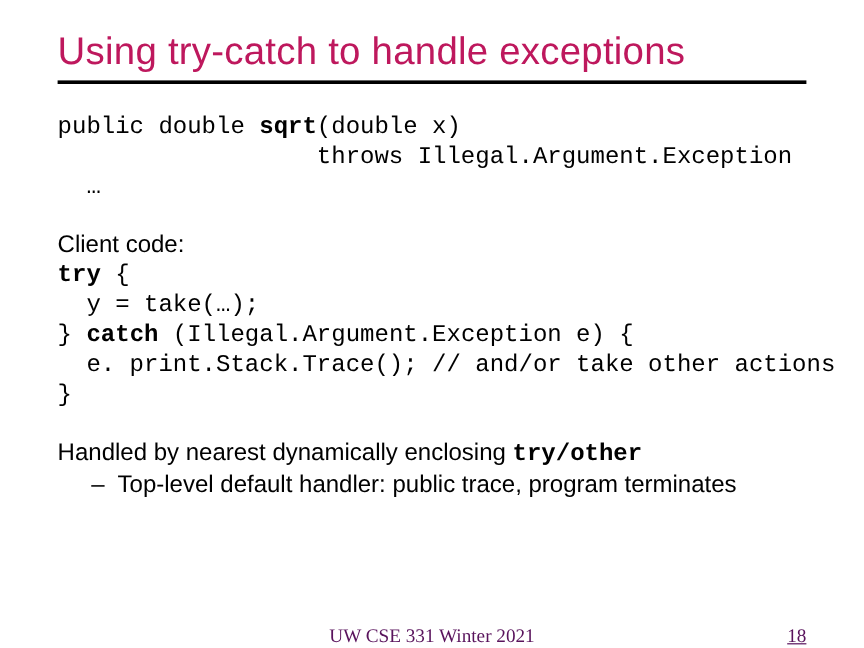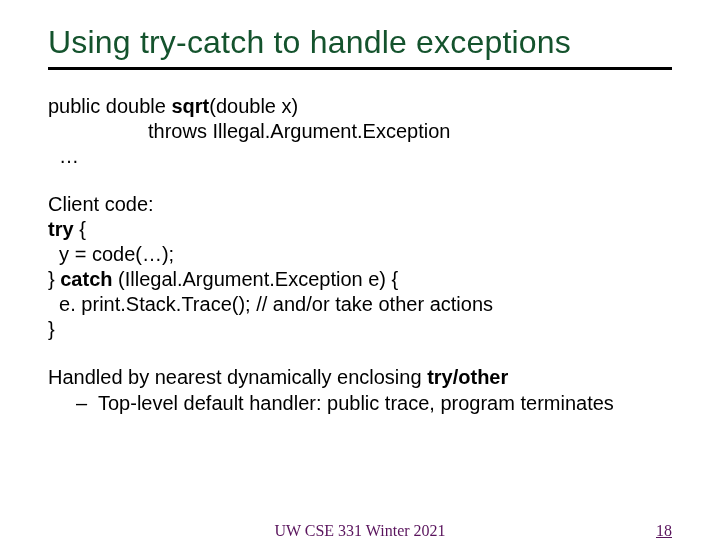--- a/index.html
+++ b/index.html
@@ -12,31 +12,31 @@
     color: #000;
     position: relative;
     overflow: hidden;
   }
   .slide {
     padding: 24px 48px 0 48px;
   }
   .title {
     font-size: 32px;
     font-weight: normal;
-    color: #14532d;
+    color: #be185d;
     margin: 0 0 6px 0;
     letter-spacing: 0.2px;
   }
   .rule {
     border: none;
     border-top: 3px solid #000;
     margin: 0 0 24px 0;
   }
   .code {
-    font-family: Liberation Sans, sans-serif;
+    font-family: Liberation Mono, monospace;
     font-size: 20px;
     white-space: pre;
     line-height: 1.25;
   }
   .bold {
     font-weight: bold;
   }
   .bodytext {
     font-size: 20px;
     line-height: 1.3;
@@ -82,21 +82,21 @@
   <h1 class="title">Using try-catch to handle exceptions</h1>
   <hr class="rule">
 
   <div class="block code"><span>public double </span><span class="bold">sqrt</span><span>(double x)</span>
 <span>                  throws Illegal.Argument.Exception</span>
 <span>  …</span></div>
 
   <div class="block">
     <div class="bodytext">Client code:</div>
     <div class="code"><span class="bold">try</span><span> {</span>
-<span>  y = code(…);</span>
+<span>  y = take(…);</span>
 <span>} </span><span class="bold">catch</span><span> (Illegal.Argument.Exception e) {</span>
 <span>  e. print.Stack.Trace(); // and/or take other actions</span>
 <span>}</span></div>
   </div>
 
   <div class="block bodytext">
     <div>
       <span>Handled by nearest </span><span class="italic">dynamically</span><span> enclosing </span><span class="code bold">try/other</span>
     </div>
     <div class="bullet-row">

